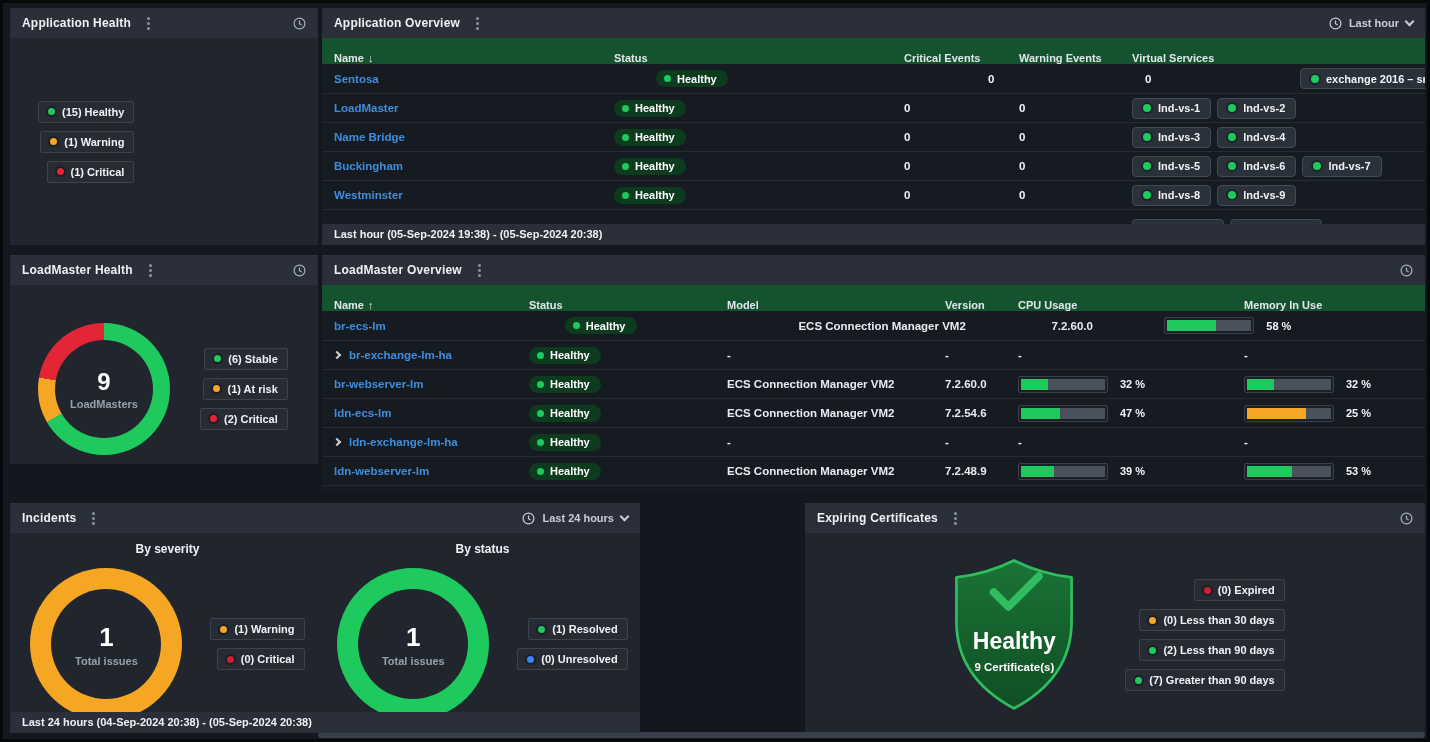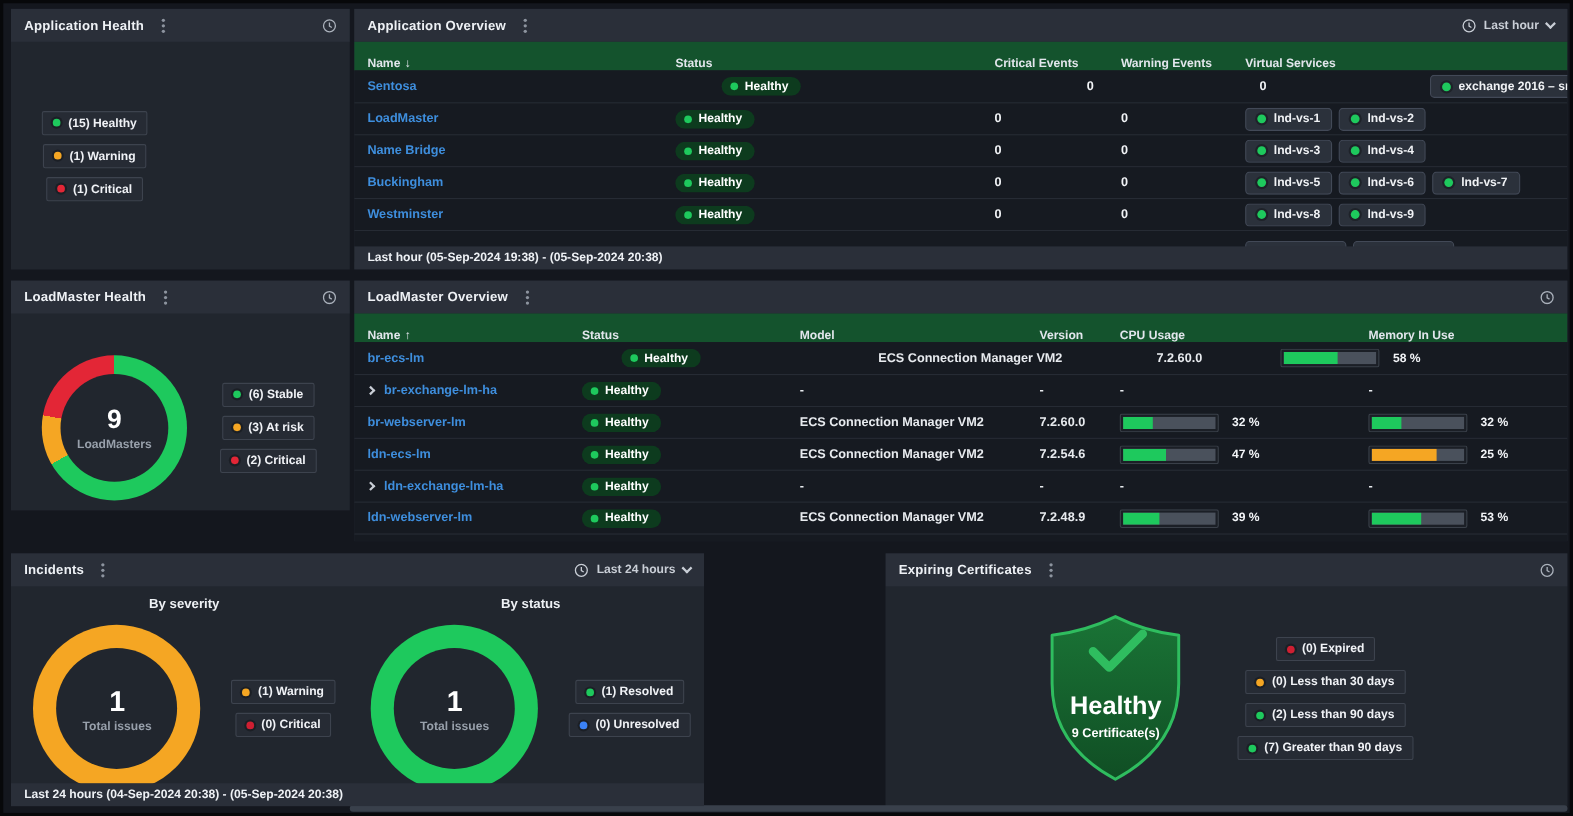--- a/index.html
+++ b/index.html
@@ -26,21 +26,21 @@
   .donut .num { color: #ffffff; font-weight: 700; }
   .donut .lbl { color: #98a0ab; font-size: 11px; font-weight: 600; margin-top: 2px; }
   .donut.d132 { width: 132px; height: 132px; }
   .donut.d132 .hole { inset: 17px; }
   .donut.d132 .num { font-size: 24px; }
   .donut.d152 { width: 152px; height: 152px; }
   .donut.d152 .hole { inset: 21px; }
   .donut.d152 .num { font-size: 26px; }
 
   
-  .legend-col { display: flex; flex-direction: column; gap: 8px; align-items: center; }
+  .legend-col { display: flex; flex-direction: column; gap: 8px; align-items: flex-end; }
   .legend-box { display: inline-flex; align-items: center; gap: 7px; background: #262b34;
     border: 1px solid #3d434e; border-radius: 2px; padding: 4px 9px; cursor: pointer; }
   .legend-box .dot { width: 7px; height: 7px; border-radius: 50%; flex: 0 0 auto;
     box-shadow: 0 0 0 2px rgba(0,0,0,.28); }
   .legend-box .legend-label { font-size: 11px; font-weight: 700; color: #f0f2f6; white-space: nowrap; }
 
   
   .health-body { display: flex; align-items: center; padding-left: 28px; gap: 30px; height: 207px; }
 
   
@@ -332,21 +332,21 @@
           <span class="lbl">LoadMasters</span>
         </div>
       </div>
       <div class="legend-col" id="lm-health-legend">
           <div class="legend-box">
             <span class="dot" style="background: rgb(30, 201, 93);"></span>
             <span class="legend-label">(6) Stable</span>
           </div>
           <div class="legend-box">
             <span class="dot" style="background: rgb(245, 166, 35);"></span>
-            <span class="legend-label">(3) At risk</span>
+            <span class="legend-label">(1) At risk</span>
           </div>
           <div class="legend-box">
             <span class="dot" style="background: rgb(227, 38, 54);"></span>
             <span class="legend-label">(2) Critical</span>
           </div>
         </div>
     </div>
   </div>
 
   <div class="panel" style="left:319px; top:252px; width:1103px; height:237px;">

